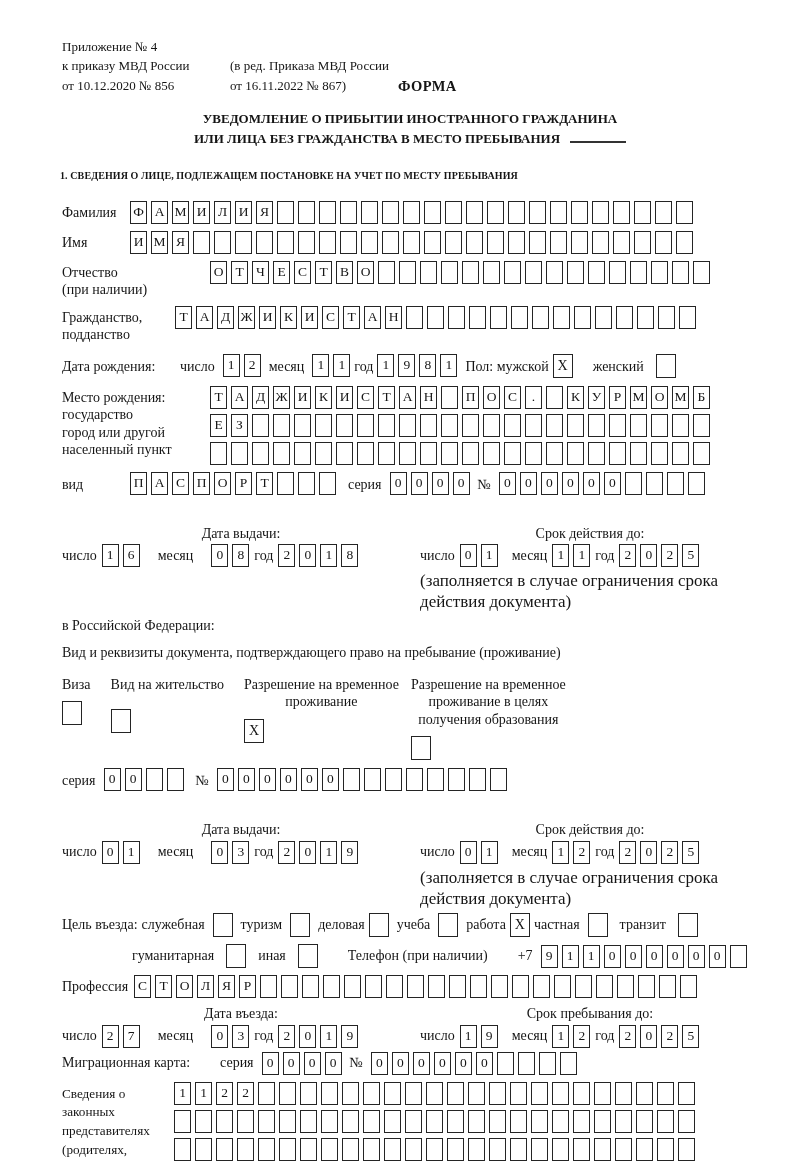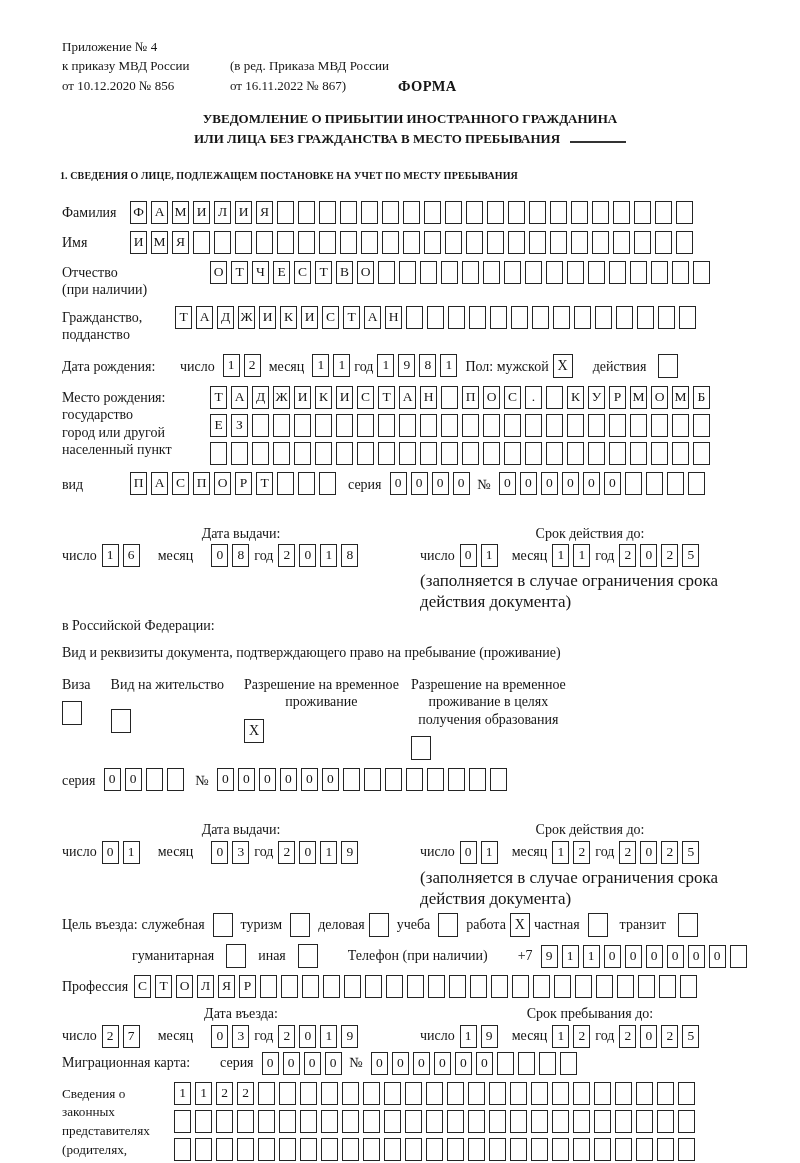--- a/index.html
+++ b/index.html
@@ -226,21 +226,21 @@
         <span class="cell">1</span>
         <span class="cell">9</span>
         <span class="cell">8</span>
         <span class="cell">1</span>
       </div>
       <span class="gap8"></span>
     <span class="inlbl">Пол: мужской</span>
       <span class="gap4"></span>
     <span class="cb">X</span>
       <span class="gap20"></span>
-    <span class="inlbl">действия</span>
+    <span class="inlbl">женский</span>
       <span class="gap12"></span>
     <span class="cb"></span>
   </div>
 
   <div class="row" style="margin-top:8px;">
     <span class="lbl w148 pre">Место рождения:
 государство
 город или другой
 населенный пункт</span>
     <div class="stack">

